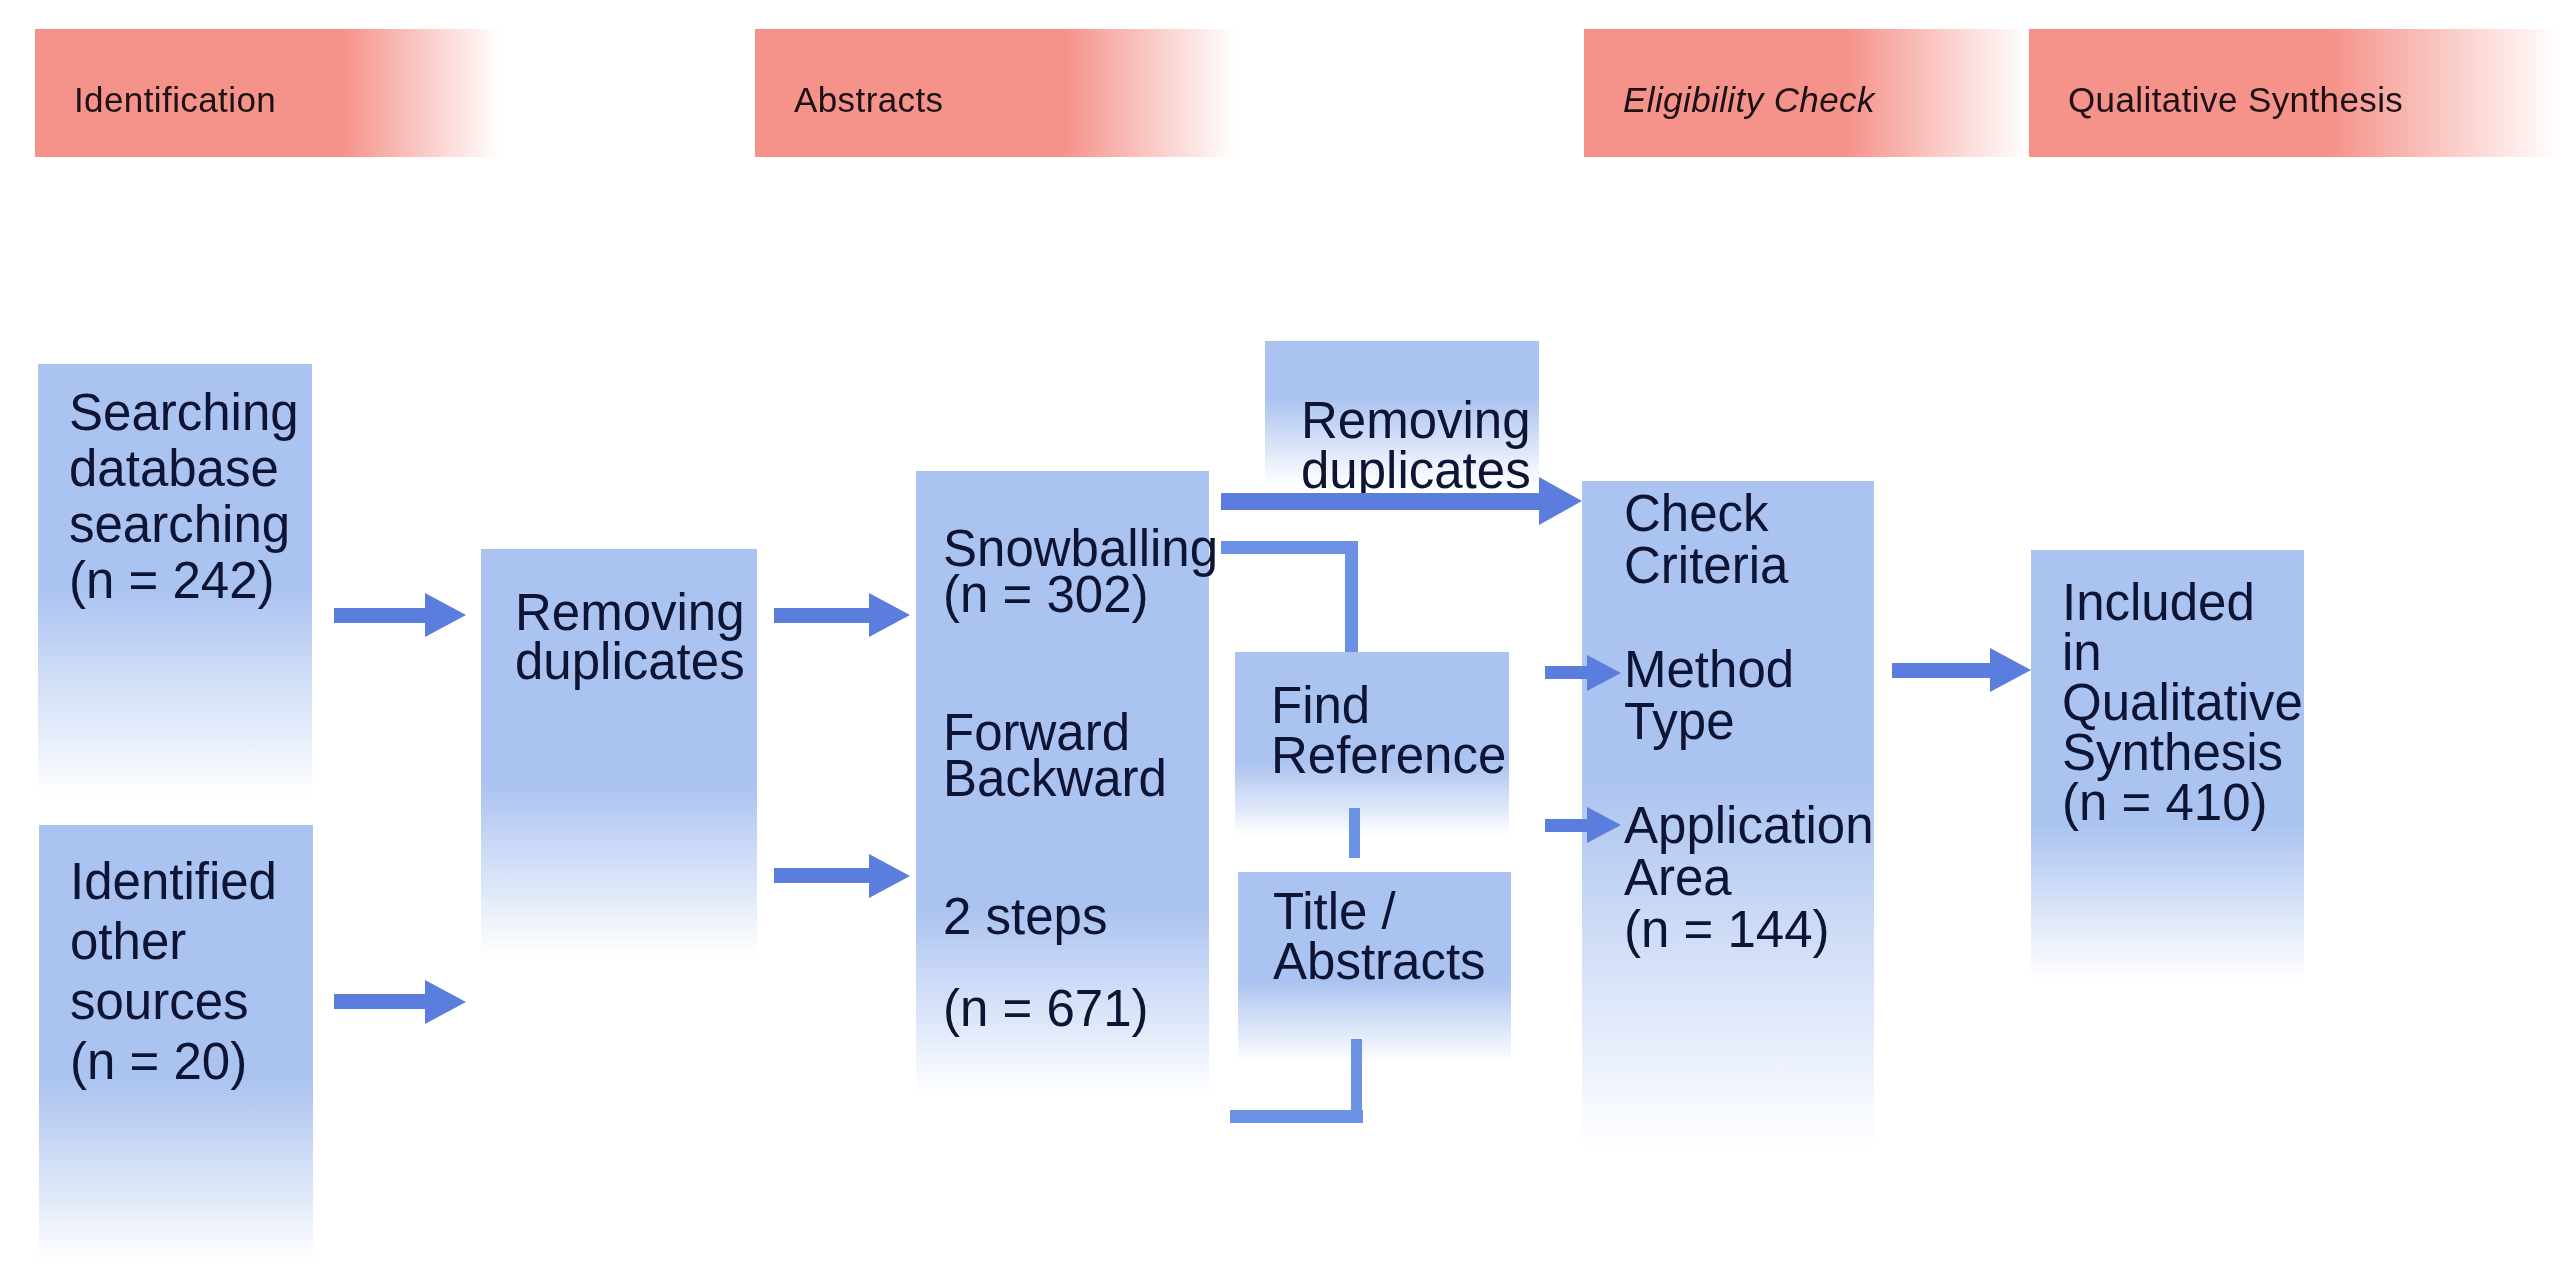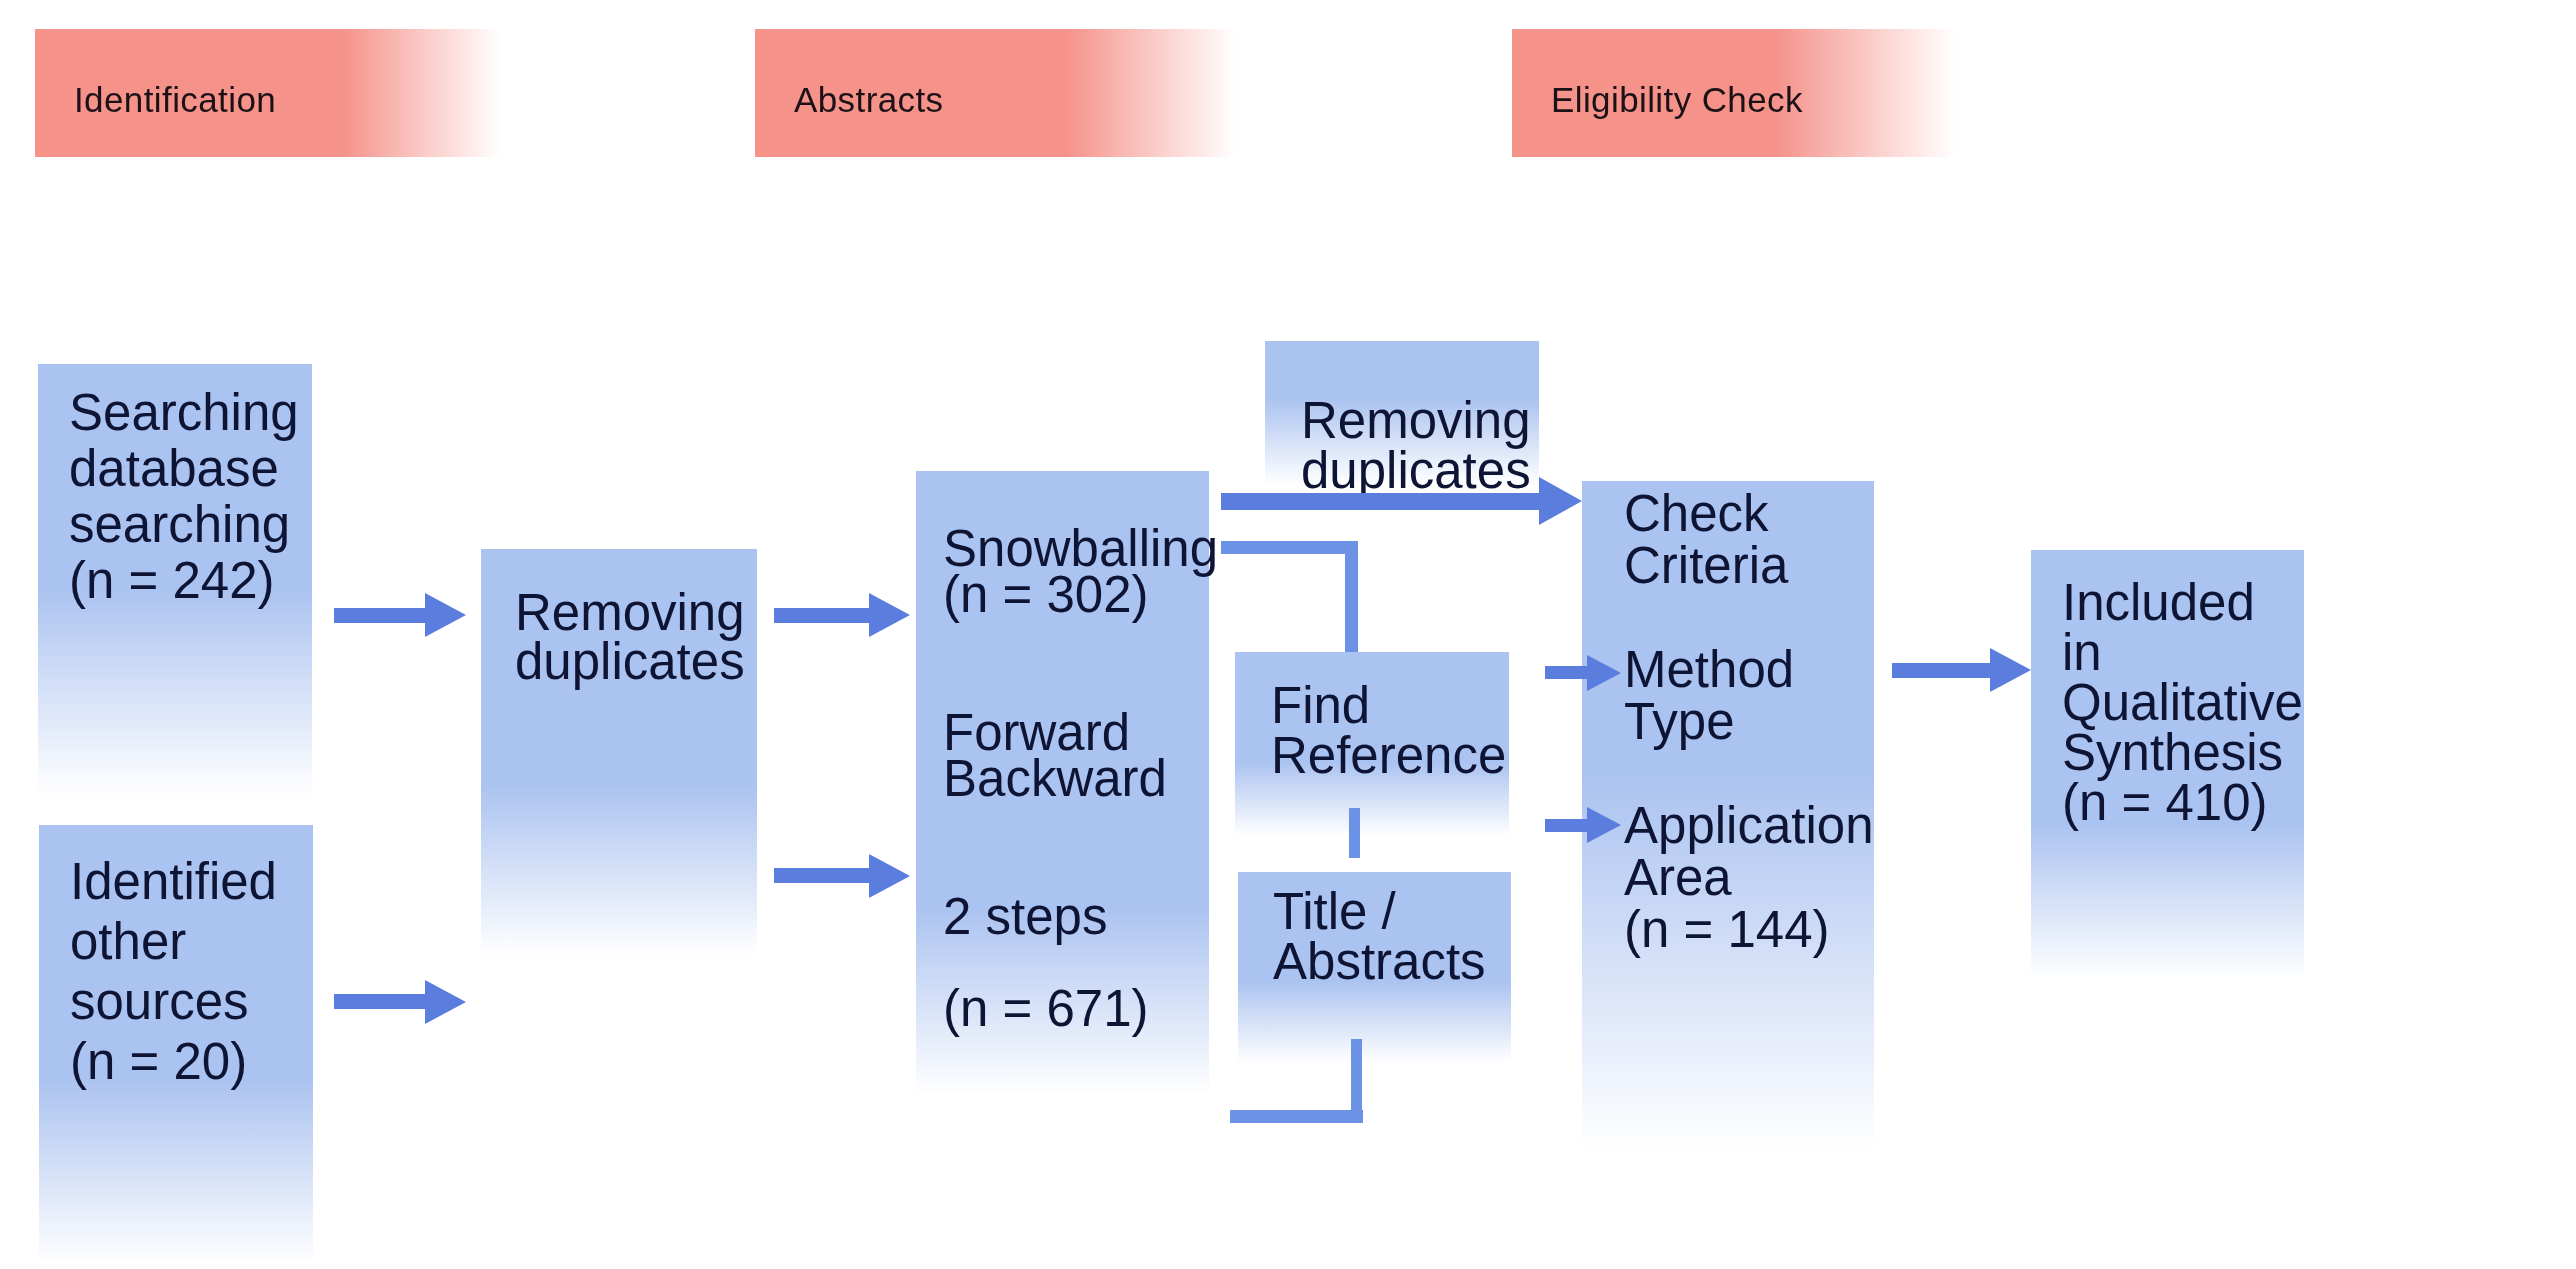--- a/index.html
+++ b/index.html
@@ -27,21 +27,21 @@
     display: flex;
     align-items: center;
     padding-top: 14px;
     padding-left: 39px;
     font-size: 35px;
     color: var(--header-text);
     letter-spacing: 0.4px;
   }
   .hdr-1 { left: 35px;   width: 529px; background: linear-gradient(90deg, var(--phase-red) 0%, var(--phase-red) 58%, #ffffff 88%); }
   .hdr-2 { left: 755px; width: 534px; background: linear-gradient(90deg, var(--phase-red) 0%, var(--phase-red) 58%, #ffffff 90%); }
-  .hdr-3 { left: 1512px; width: 477px; background: linear-gradient(90deg, var(--phase-red) 0%, var(--phase-red) 55%, #ffffff 93%); }
+  .hdr-3 { left: 1584px; width: 477px; background: linear-gradient(90deg, var(--phase-red) 0%, var(--phase-red) 55%, #ffffff 93%); font-style: italic; }
   .hdr-4 { left: 2029px; width: 547px; background: linear-gradient(90deg, var(--phase-red) 0%, var(--phase-red) 55%, #ffffff 97%); }
 
   .box { position: absolute; }
   .box-text {
     white-space: pre-line;
     font-size: 51px;
     color: var(--text-navy);
   }
   .box-a     { left: 38px;   top: 364px;  width: 274px; height: 432px; background: linear-gradient(180deg, var(--box-blue) 0%, var(--box-blue) 52%, #ffffff 100%); }
   .box-a .box-text     { padding: 21px 0 0 31px; line-height: 56px; }
@@ -77,20 +77,21 @@
   .line { position: absolute; background: var(--line-blue); }
 </style>
 </head>
 <body>
 
 <div class="canvas">
 
   <div class="hdr hdr-1">Identification</div>
   <div class="hdr hdr-2">Abstracts</div>
   <div class="hdr hdr-3">Eligibility Check</div>
+  <div class="hdr hdr-4">Qualitative Synthesis</div>
 
   <div class="box box-a">
     <div class="box-text">Searching
 database
 searching
 (n = 242)</div>
   </div>
   <div class="box box-b">
     <div class="box-text">Identified
 other

